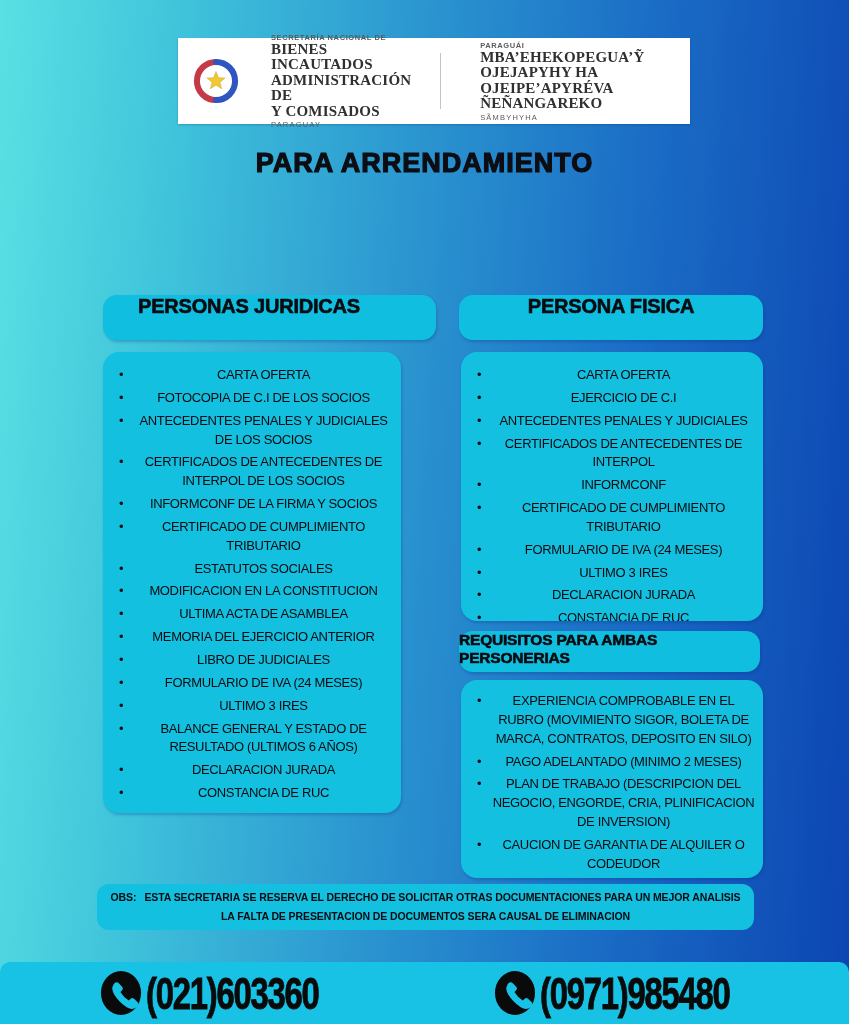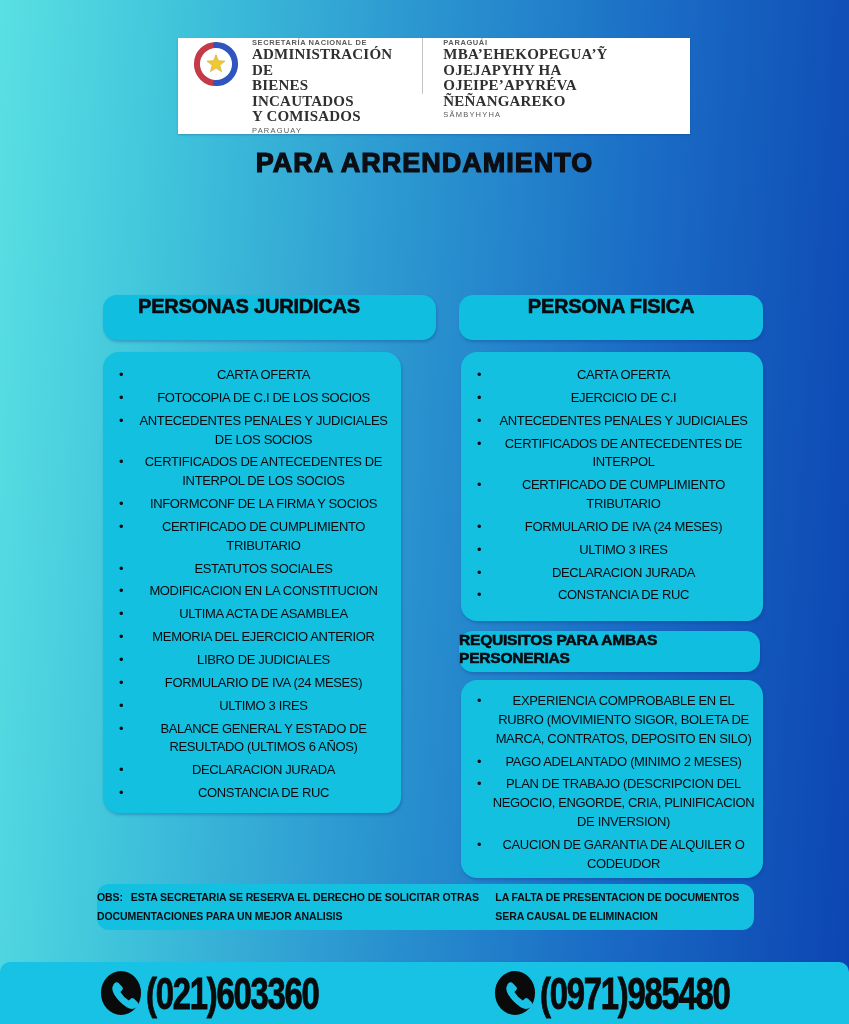--- a/index.html
+++ b/index.html
@@ -3,22 +3,22 @@
 <meta charset="utf-8">
 <style>
   html,body{margin:0;padding:0;}
   .canvas{
     position:relative;width:849px;height:1024px;overflow:hidden;
     background:linear-gradient(94deg,#59e0e3 0%,#3fc3db 20%,#2b96d0 46%,#1a6cc5 72%,#0c45b2 100%);
     font-family:"Liberation Sans",sans-serif;
   }
 
   
-  .org-card{position:absolute;left:178px;top:38px;width:512px;height:96px;background:#ffffff;
-    display:flex;box-shadow:0 1px 2px rgba(0,40,90,.25);}
+  .org-card{position:absolute;left:178px;top:38px;width:512px;height:86px;background:#ffffff;
+    display:flex;align-items:center;box-shadow:0 1px 2px rgba(0,40,90,.25);gap:19px;}
   .emblem{width:52px;height:52px;margin-left:12px;flex:0 0 auto;}
   .org-block{margin-left:10px;}
   .org-eyebrow{font-size:7.5px;font-weight:bold;letter-spacing:.6px;color:#5a5a5a;}
   .org-name{font-family:"Liberation Serif",serif;font-weight:bold;font-size:15px;line-height:15.5px;color:#303030;letter-spacing:.2px;}
   .org-caption{font-size:7.5px;font-weight:normal;letter-spacing:1.2px;color:#5a5a5a;margin-top:1px;}
   .org-divider{width:1px;height:56px;background:#c3c3c3;margin:0 10px;}
 
   
   .title{position:absolute;left:0;top:143px;width:100%;text-align:center;color:#0d0e14;
     font-size:27px;font-weight:bold;letter-spacing:1px;line-height:40px;
@@ -40,21 +40,21 @@
 
   ul.doc-list{margin:0;padding:0;list-style:none;}
   ul.doc-list li{
     position:relative;padding-left:17px;margin-bottom:4px;
     font-size:13px;font-weight:normal;line-height:1.45;color:#0a0b10;letter-spacing:-.35px;text-align:center;
   }
   ul.doc-list li::before{content:"•";position:absolute;left:2px;top:0;font-size:13px;}
 
   
   .note{position:absolute;left:97px;top:884px;width:657px;height:46px;background:#13c0e0;border-radius:12px;
-    display:flex;justify-content:center;align-items:center;
+    display:flex;flex-direction:column;justify-content:center;align-items:center;
     font-size:10.5px;font-weight:bold;color:#0a0b10;line-height:1.8;letter-spacing:-.1px;box-sizing:border-box;}
   .note .lbl{margin-right:8px;}
 
   
   .footer{position:absolute;left:0;top:962px;width:849px;height:62px;background:#17c2e4;
     border-radius:10px 10px 0 0;display:flex;align-items:center;justify-content:space-between;
     padding:0 78px 0 100px;box-sizing:border-box;}
   .phone-group{display:flex;align-items:center;}
   .phone-badge{width:42px;height:46px;flex:0 0 auto;margin-right:4px;}
   .phone-number{display:inline-block;font-size:40px;font-weight:bold;color:#0a0a0a;letter-spacing:-1.5px;
@@ -67,22 +67,22 @@
 
   <div class="org-card">
     <svg class="emblem" viewBox="0 0 60 60">
       <path d="M30 8 A22 22 0 0 0 30 52" fill="none" stroke="#c43b47" stroke-width="7" stroke-linecap="round"></path>
       <path d="M30 8 A22 22 0 0 1 30 52" fill="none" stroke="#2f55c0" stroke-width="7" stroke-linecap="round"></path>
       <circle cx="30" cy="30" r="15" fill="#ffffff"></circle>
       <polygon points="30,19 32.76,26.2 40.46,26.6 34.47,31.45 36.47,38.9 30,34.7 23.53,38.9 25.53,31.45 19.54,26.6 27.24,26.2" fill="#f2c832" stroke="#c9a32a" stroke-width="0.6"></polygon>
     </svg>
     <div class="org-block">
       <div class="org-eyebrow">SECRETARÍA NACIONAL DE</div>
+      <div class="org-name">BIENES INCAUTADOS</div>
       <div class="org-name">ADMINISTRACIÓN DE</div>
-      <div class="org-name">BIENES INCAUTADOS</div>
       <div class="org-name">Y COMISADOS</div>
       <div class="org-caption">PARAGUAY</div>
     </div>
     <div class="org-divider"></div>
     <div class="org-block">
       <div class="org-eyebrow">PARAGUÁI</div>
       <div class="org-name">MBA’EHEKOPEGUA’Ỹ</div>
       <div class="org-name">OJEJAPYHY HA OJEIPE’APYRÉVA</div>
       <div class="org-name">ÑEÑANGAREKO</div>
       <div class="org-caption">SÃMBYHYHA</div>
@@ -121,20 +121,21 @@
   <div class="pill pill-right">
     <span>PERSONA FISICA</span>
   </div>
   <div class="card card-fisica">
     <ul class="doc-list">
 
     <li>CARTA OFERTA</li>
         <li>EJERCICIO DE C.I</li>
         <li>ANTECEDENTES PENALES Y JUDICIALES</li>
         <li>CERTIFICADOS DE ANTECEDENTES DE INTERPOL</li>
+        <li>INFORMCONF</li>
         <li>CERTIFICADO DE CUMPLIMIENTO TRIBUTARIO</li>
         <li>FORMULARIO DE IVA (24 MESES)</li>
         <li>ULTIMO 3 IRES</li>
         <li>DECLARACION JURADA</li>
         <li>CONSTANCIA DE RUC</li>
       </ul>
   </div>
 
   <div class="pill pill-ambas">
     <span>REQUISITOS PARA AMBAS PERSONERIAS</span>

